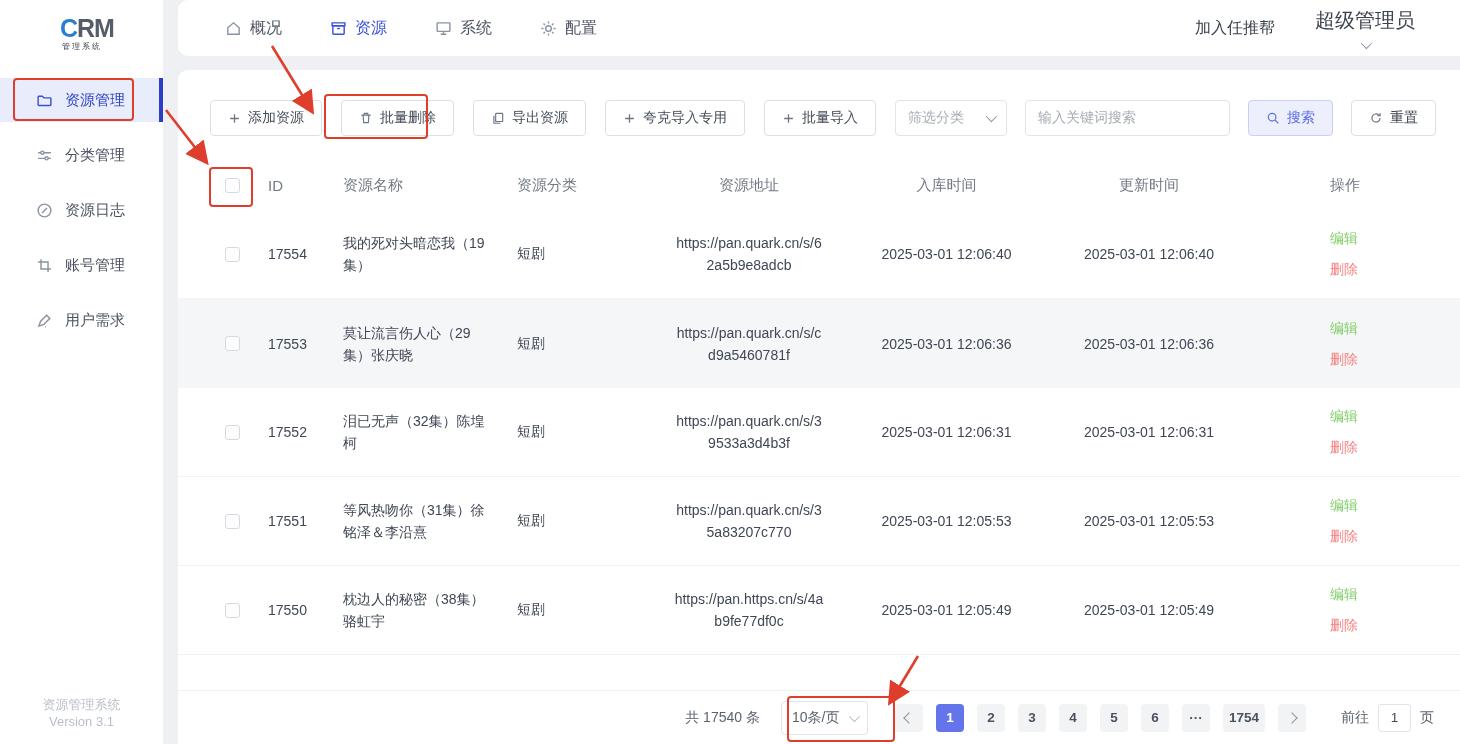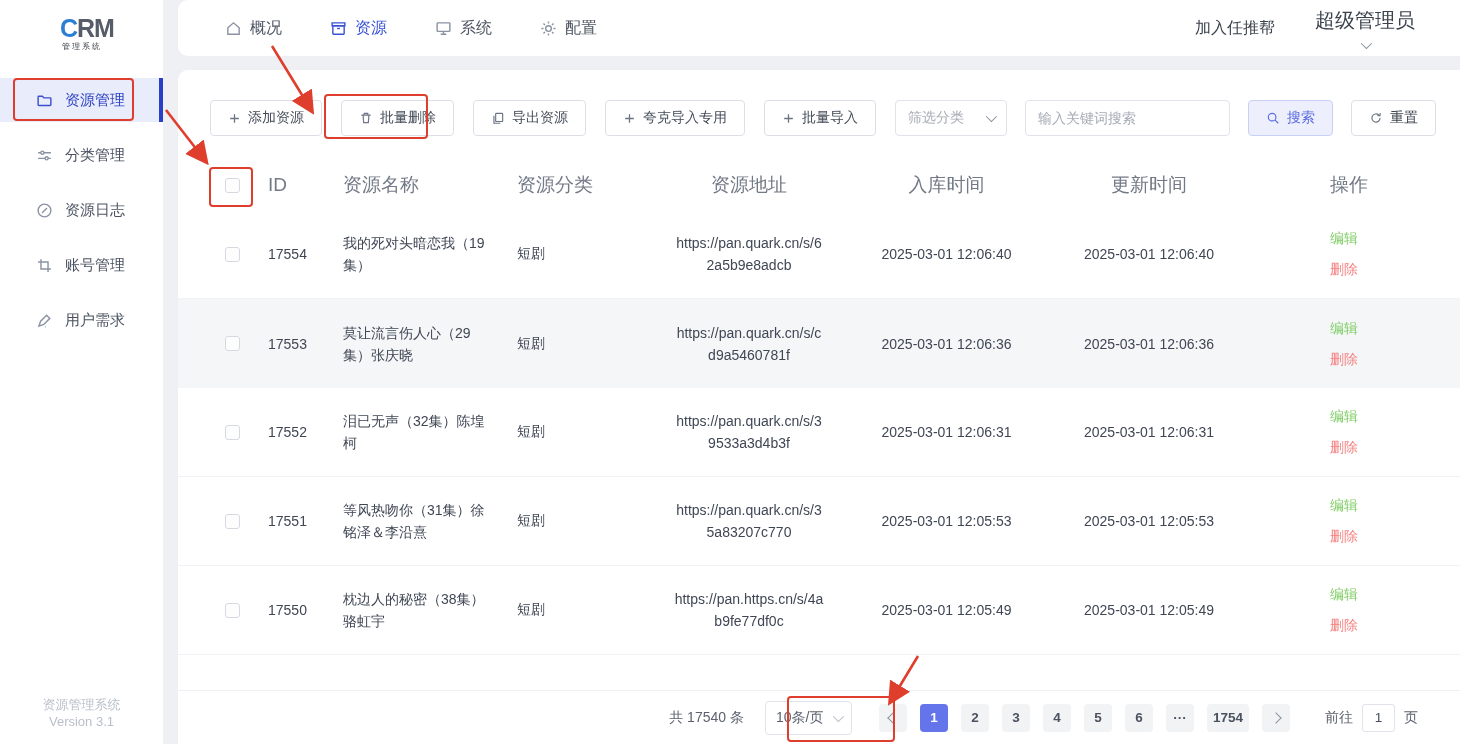--- a/index.html
+++ b/index.html
@@ -37,50 +37,50 @@
   .user-menu { font-size:20px; color:#3c434e; cursor:pointer; display:flex; align-items:center; gap:7px;flex-direction:column; }
   .chev { width:8px; height:8px; border-right:1.6px solid #8a93a3; border-bottom:1.6px solid #8a93a3; transform:rotate(45deg) translateY(-2px); display:inline-block; }
 
   
   .card { position:absolute; left:178px; top:70px; right:0; bottom:0; background:#fff; border-radius:10px 0 0 0; overflow:hidden; }
   .toolbar { display:flex; align-items:center; padding:30px 38px 0 32px; gap:19px; }
   .btn { height:36px; display:inline-flex; align-items:center; gap:7px; padding:0 17px; border:1px solid #dcdfe6; border-radius:4px; background:#fff; color:#454d59; font-size:14px; cursor:pointer; white-space:nowrap; }
   .btn .bic { color:#6d7584; display:flex; }
   .filters { margin-left:auto; display:flex; align-items:center; gap:18px; }
   .select { width:112px; height:36px; border:1px solid #e0e3e9; border-radius:4px; display:flex; align-items:center; justify-content:space-between; padding:0 12px; color:#a6abb5; font-size:14px; cursor:pointer; background:#fff; }
-  .kw-input { width:205px; height:36px; border:1px solid #e0e3e9; border-radius:4px; padding:0 12px; font-size:14px; color:#454d59; outline:none; font-family:Liberation Sans, sans-serif; }
+  .kw-input { width:205px; height:36px; border:1px solid #e0e3e9; border-radius:4px; padding:0 12px; font-size:14px; color:#454d59; outline:none; font-family:Liberation Mono, monospace; }
   .kw-input::placeholder { color:#a6abb5; }
   .btn-search { background:#edeffc; border:1px solid #c9d0f6; color:#5b6ce2; }
   .btn-search .bic { color:#5b6ce2; }
   .btn-reset { color:#3c434e; }
 
   
   .table { margin-top:24px; }
   .thead, .trow { display:flex; align-items:center; padding-left:34px; }
-  .thead { height:50px; color:#737a87; font-size:19px; }
+  .thead { height:50px; color:#737a87; font-size:15px; }
   .trow { height:89px; border-bottom:1px solid #f0f2f5; color:#3f4654; font-size:14px; }
   .trow.striped { background:#f5f6f8; border-bottom:none; }
   .cell { flex:none; }
   .c-check { width:40px; display:flex; justify-content:center; }
   .c-id   { width:80px; padding-left:16px; }
   .c-name { width:175px; padding-left:11px; }
   .c-cat  { width:142px; padding-left:10px; }
   .c-url  { width:200px; text-align:center; }
   .c-t1   { width:195px; text-align:center; white-space:nowrap; }
   .c-t2   { width:210px; text-align:center; white-space:nowrap; }
   .c-act  { flex:1; padding-left:76px; display:flex; flex-direction:column; justify-content:center; align-items:flex-start; }
   .wrapname { display:inline-block; width:152px; line-height:22px; word-break:break-all; text-align:left; }
   .wrapurl  { display:inline-block; width:152px; line-height:22px; word-break:break-all; }
   .checkbox { width:15px; height:15px; border:1px solid #d6d9df; border-radius:3px; background:#fdfdfe; cursor:pointer; display:inline-block; }
   .lnk { font-size:14px; line-height:31px; cursor:pointer; text-decoration:none; }
   .lnk.edit { color:#82cf68; }
   .lnk.del  { color:#f57f7f; }
 
   
-  .tfooter { position:absolute; left:0; right:0; bottom:0; height:54px; background:#fff; border-top:1px solid #eef0f4; display:flex; align-items:center; justify-content:flex-end; padding-right:42px; gap:13px; z-index:4; font-size:14px; color:#5b626e; }
+  .tfooter { position:absolute; left:0; right:0; bottom:0; height:54px; background:#fff; border-top:1px solid #eef0f4; display:flex; align-items:center; justify-content:flex-end; padding-right:26px; gap:13px; z-index:4; font-size:14px; color:#5b626e; }
   .total { margin-right:8px; white-space:nowrap; }
   .psize { width:87px; height:34px; border:1px solid #e0e3e9; border-radius:4px; display:flex; align-items:center; justify-content:space-between; padding:0 10px; color:#5b626e; cursor:pointer; margin-right:14px; background:#fff; }
   .psize .chev { border-color:#b8bdc6; }
   .pbtn { min-width:28px; height:28px; border-radius:4px; background:#f2f3f5; color:#4a5160; display:inline-flex; align-items:center; justify-content:center; font-size:13.5px; cursor:pointer; padding:0 6px; font-weight:bold; }
   .pbtn.active { background:#6474ea; color:#fff; }
   .pbtn.nav { color:#a9aeb8; font-weight:normal; }
   .pbtn .chev { margin:0; }
   .chev-l { transform:rotate(135deg); }
   .chev-r { transform:rotate(-45deg); }
   .goto { display:flex; align-items:center; gap:9px; margin-left:22px; color:#5b626e; }

